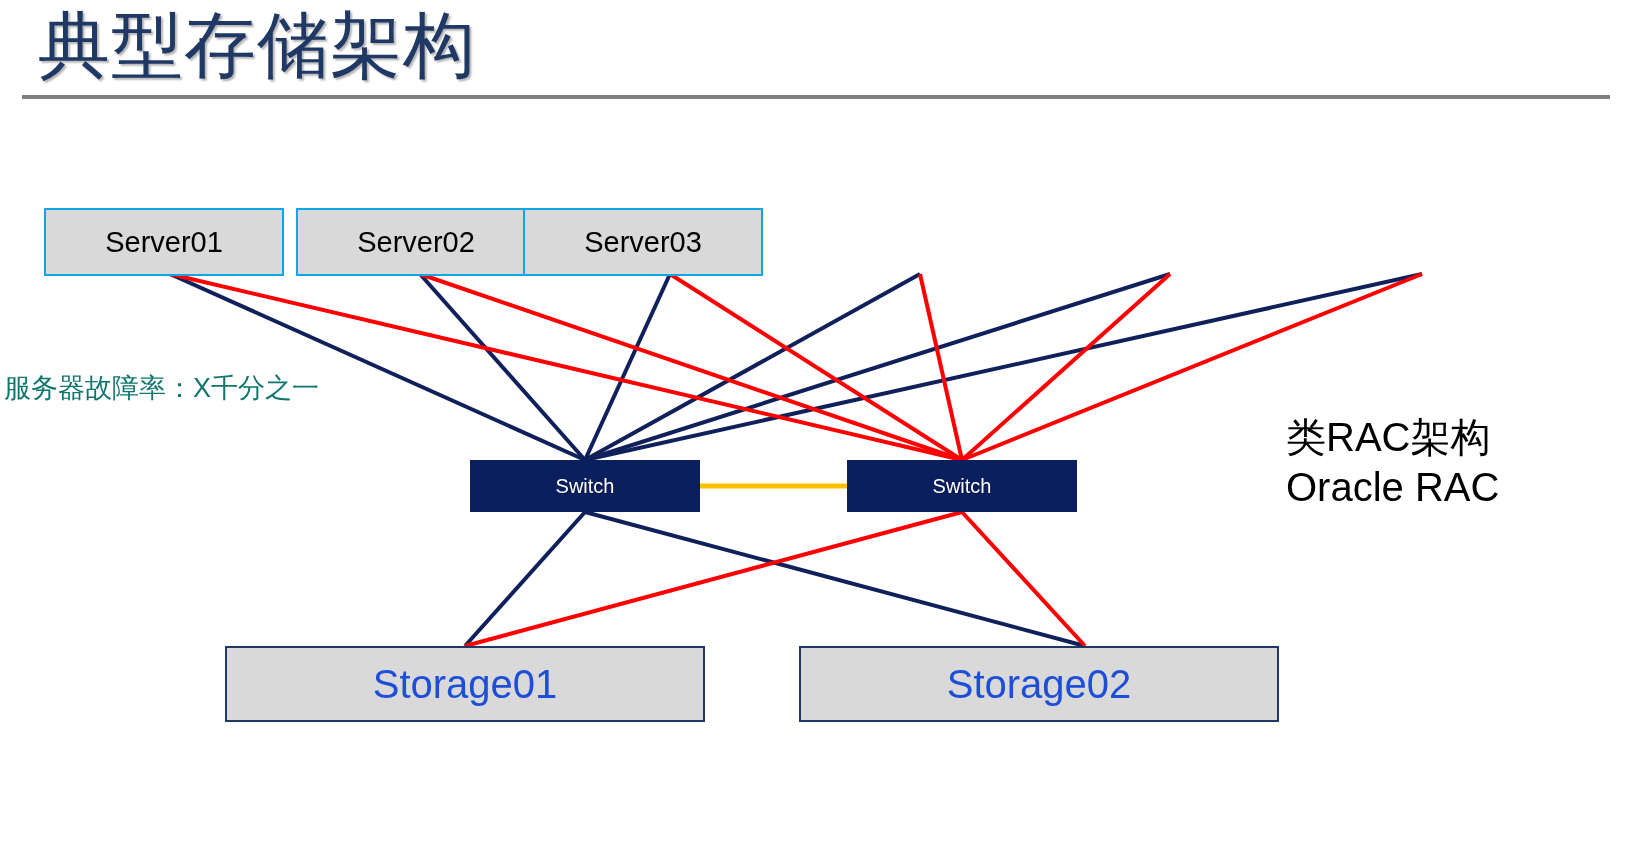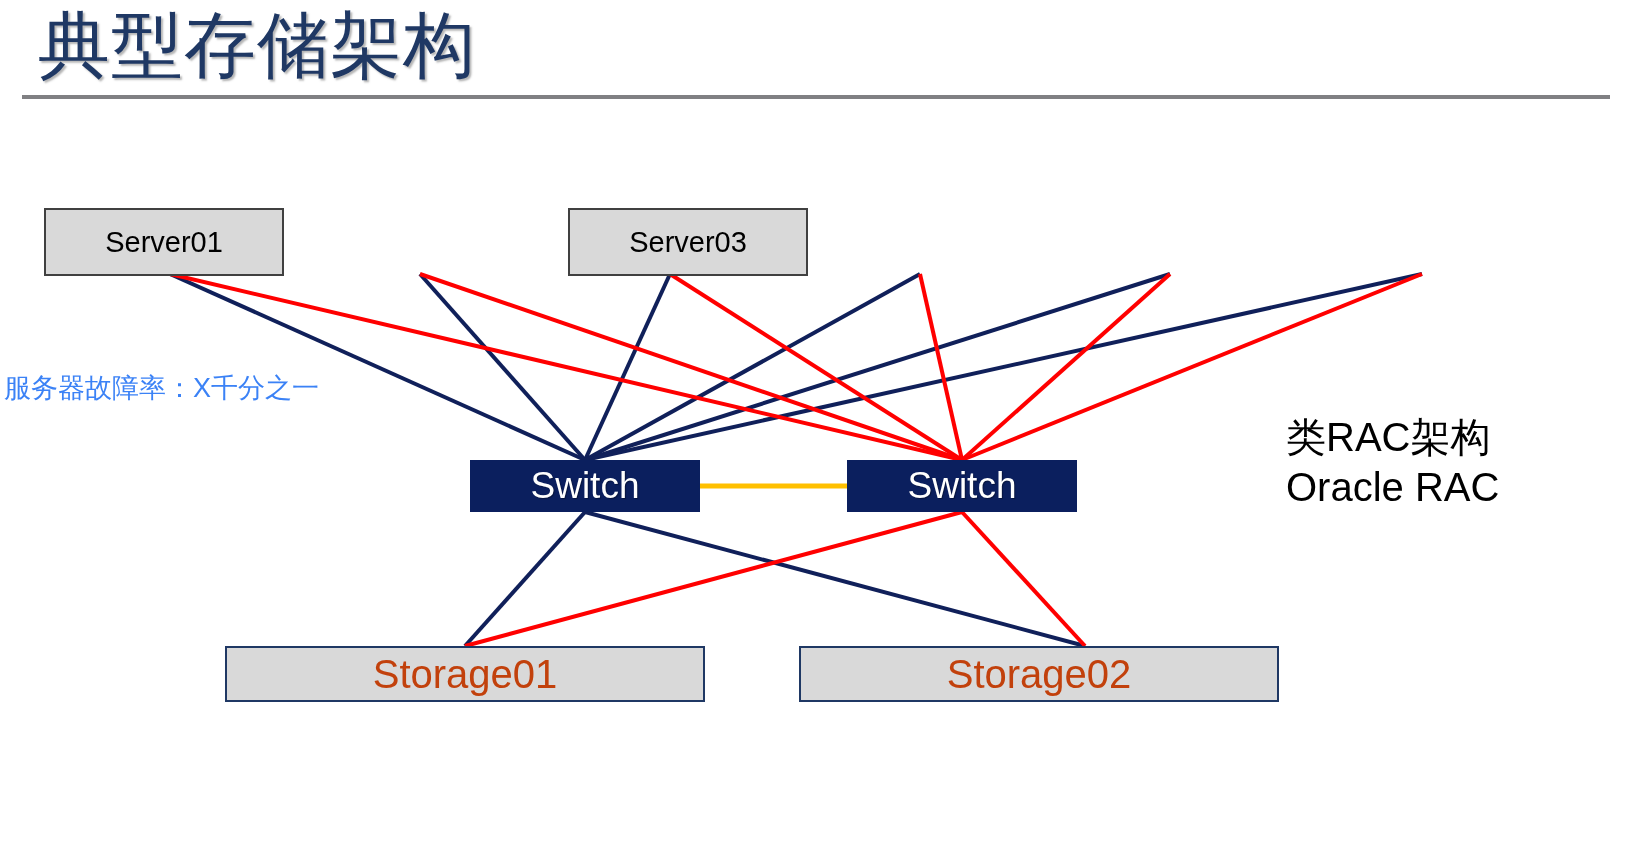--- a/index.html
+++ b/index.html
@@ -53,51 +53,51 @@
   .node {
     position: absolute;
     box-sizing: border-box;
     display: flex;
     align-items: center;
     justify-content: center;
     text-align: center;
   }
   .node.server {
     background: #D9D9D9;
-    border: 2px solid #404040;
+    border: 2px solid #0ea5e9;
     font-size: 29px;
     color: #000000;
     height: 68px;
     width: 240px;
     top: 208px;
   }
   .node.switch {
     background: #0B1F5E;
     border: none;
     color: #FFFFFF;
-    font-size: 37px;
+    font-size: 20px;
     height: 52px;
     width: 230px;
     top: 460px;
     text-shadow: 1px 1px 1px rgba(0,0,0,0.35);
   }
   .node.storage {
     background: #D9D9D9;
     border: 2px solid #1F3864;
-    color: #c2410c;
+    color: #1d4ed8;
     font-size: 40px;
-    height: 56px;
+    height: 76px;
     top: 646px;
   }
 
   
   .caption {
     position: absolute;
     font-size: 27px;
-    color: #3b82f6;
+    color: #0f766e;
     white-space: nowrap;
   }
   #server-rate { left: 4px; top: 370px; }
   #storage-rate { left: 4px; top: 752px; }
 
   #cluster-note {
     position: absolute;
     left: 1286px;
     top: 412px;
     font-size: 40px;
@@ -131,21 +131,22 @@
         <line x1="1422" y1="274" x2="962" y2="460" stroke="#FF0000" stroke-width="4"></line>
         <line x1="700" y1="486" x2="847" y2="486" stroke="#FFC000" stroke-width="5"></line>
         <line x1="585" y1="512" x2="465" y2="646" stroke="#10205A" stroke-width="4"></line>
         <line x1="585" y1="512" x2="1085" y2="646" stroke="#10205A" stroke-width="4"></line>
         <line x1="962" y1="512" x2="465" y2="646" stroke="#FF0000" stroke-width="4"></line>
         <line x1="962" y1="512" x2="1085" y2="646" stroke="#FF0000" stroke-width="4"></line>
       </g>
   </svg>
 
   <div class="node server" style="left:44px">Server01</div>
-  <div class="node server" style="left:568px">Server03</div>
+  <div class="node server" style="left:296px">Server02</div>
+  <div class="node server" style="left:523px">Server03</div>
 
   <div class="node switch" style="left:470px">Switch</div>
   <div class="node switch" style="left:847px">Switch</div>
 
   <div class="node storage" style="left:225px;width:480px">Storage01</div>
   <div class="node storage" style="left:799px;width:480px">Storage02</div>
 
   <div class="caption" id="server-rate">服务器故障率：X千分之一</div>
 
   <div id="cluster-note">

